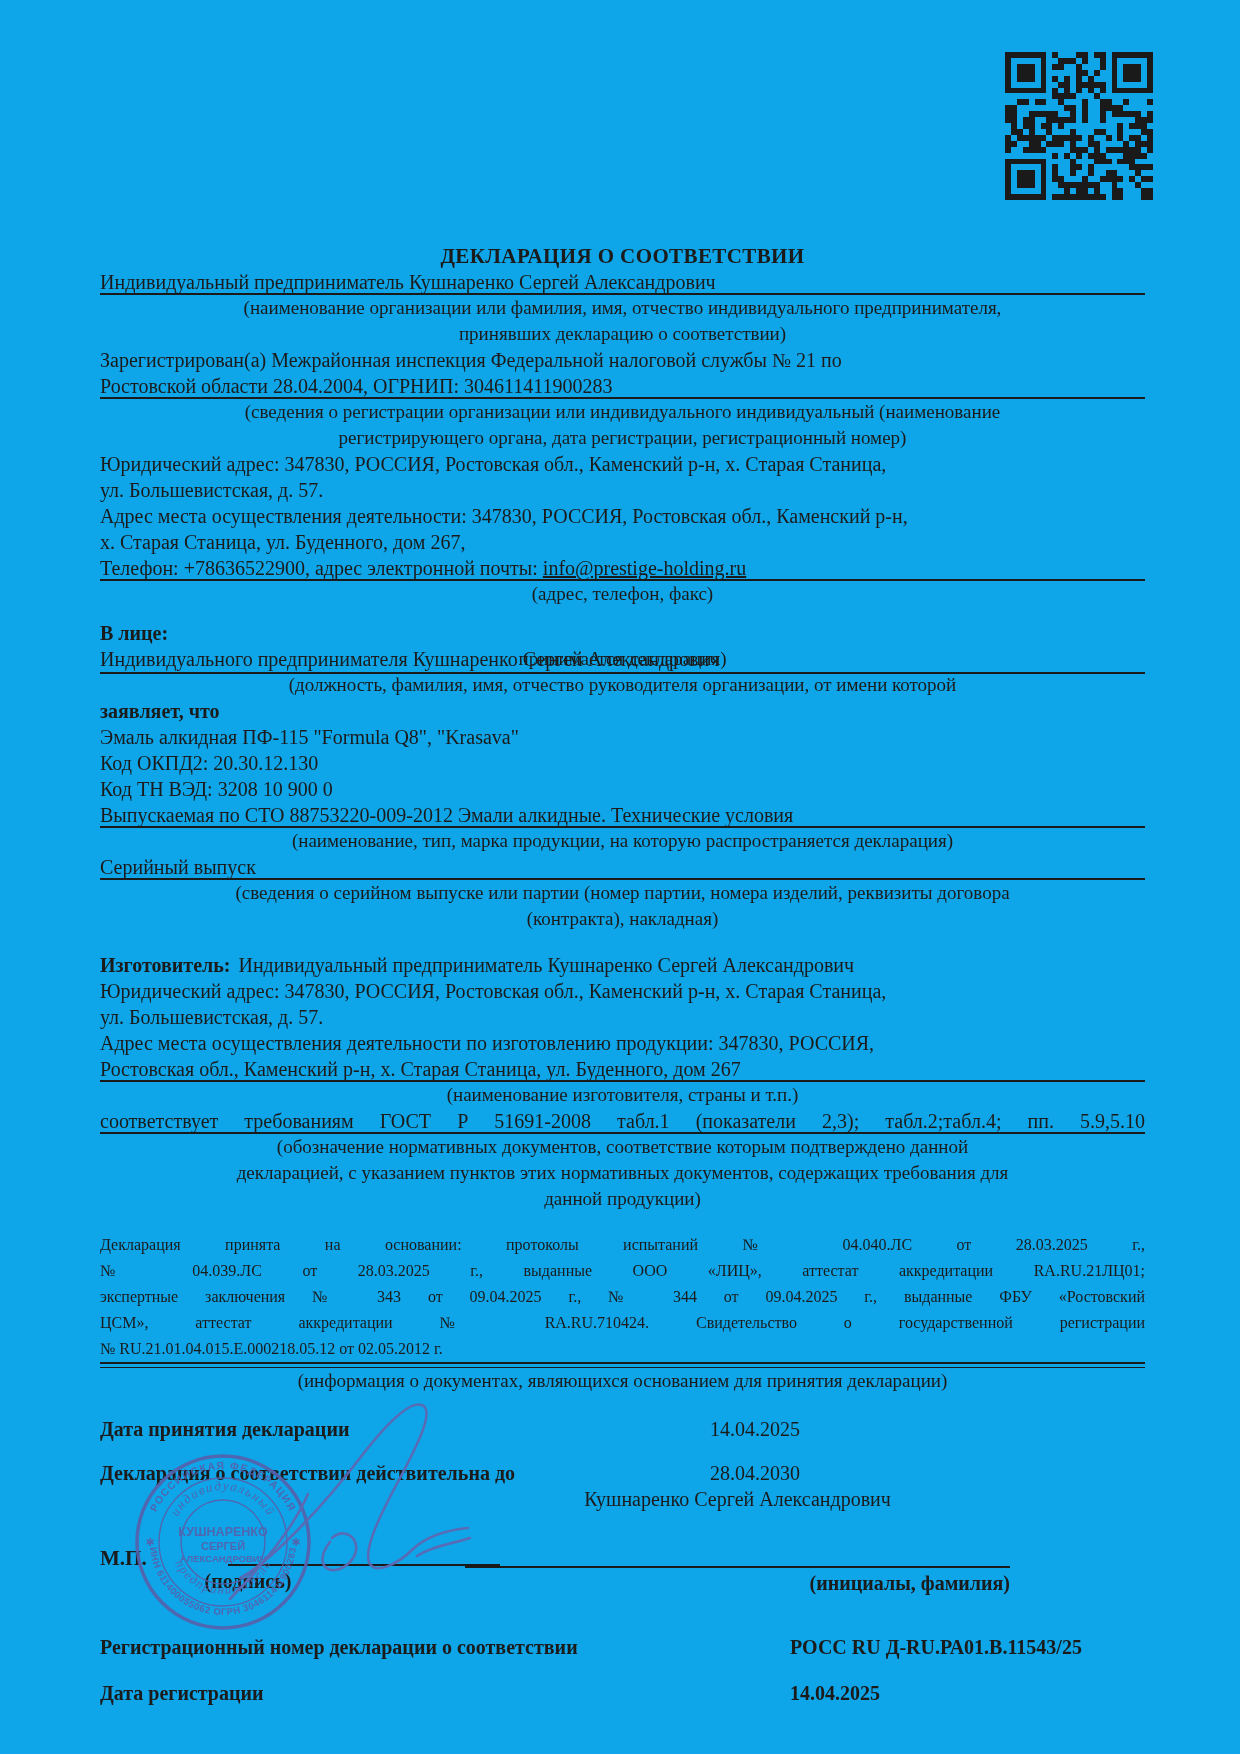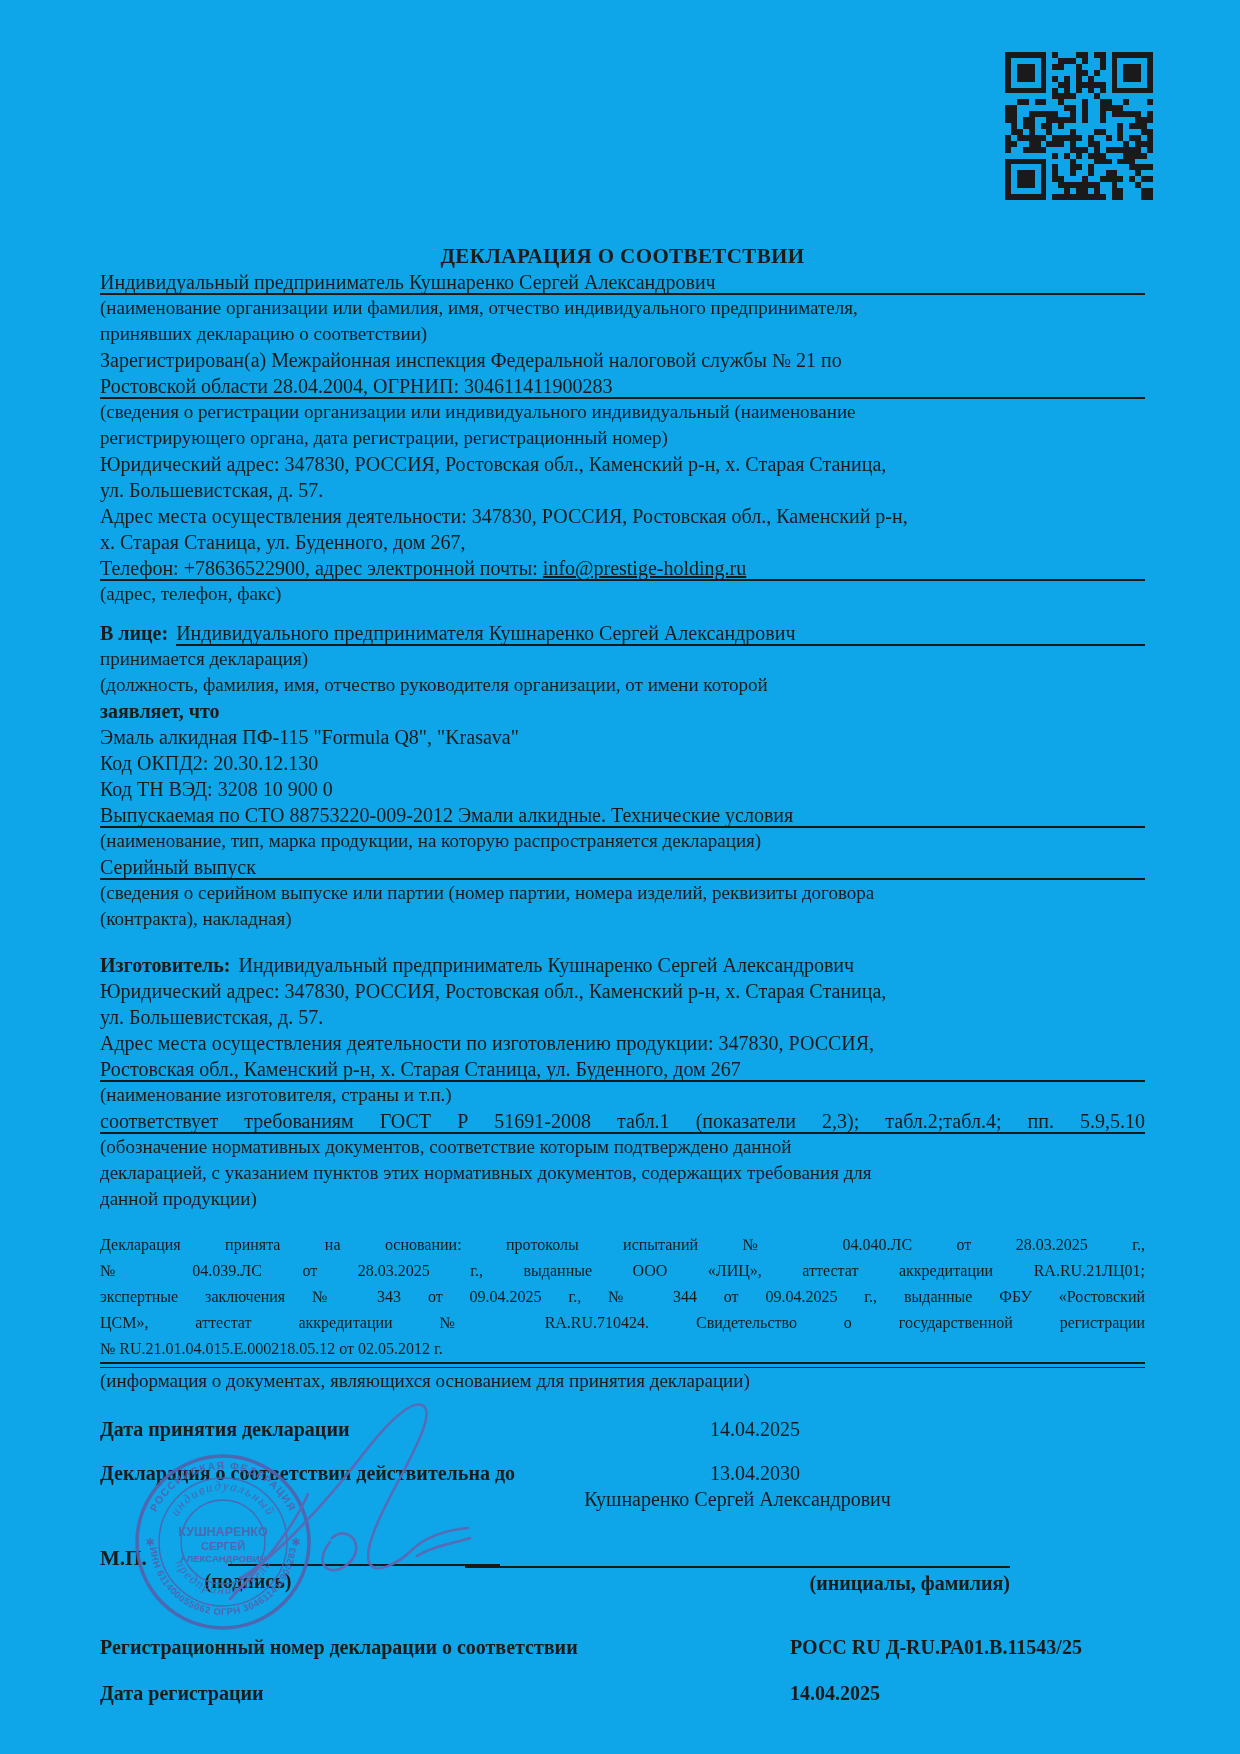--- a/index.html
+++ b/index.html
@@ -1,34 +1,34 @@
 <!DOCTYPE html>
 <html><head>
 <meta charset="utf-8">
 <style>
   html,body{margin:0;padding:0;background:#e8e8e8;}
   .page{position:relative;width:1240px;height:1754px;background:#0ea5e9;margin:0 auto;
         font-family:"Liberation Serif", serif;color:#1b1b1b;overflow:hidden;}
   .content{position:absolute;left:100px;top:243px;width:1045px;}
   .ln{font-size:20px;line-height:26px;height:26px;white-space:nowrap;box-sizing:border-box;}
   .ul{border-bottom:2px solid #1a1a1a;}
-  .cap{text-align:left;font-size:19px;white-space:nowrap;}
+  .cap{text-align:center;font-size:19px;white-space:nowrap;}
   .b{font-weight:bold;}
   .title{font-size:21px;font-weight:bold;text-align:center;letter-spacing:.4px;height:26px;line-height:26px;}
   .flexline{display:flex;}
   .flexline .lbl{font-weight:bold;margin-right:8px;flex:0 0 auto;}
   .flexline .fill{flex:1 1 auto;border-bottom:2px solid #1a1a1a;}
   .flexline.nounder .fill{border-bottom:none;}
   .stretch{text-align:justify;text-align-last:justify;white-space:normal;overflow:hidden;}
   .jln{font-size:16px;line-height:26px;height:26px;white-space:normal;overflow:hidden;
        text-align:justify;text-align-last:justify;box-sizing:border-box;}
   .jln.last{text-align-last:left;}
   .dblrule{height:6px;border-top:2px solid #1a1a1a;border-bottom:1px solid #1a1a1a;box-sizing:border-box;}
   .sp20{height:20px;} .sp22{height:22px;} .sp148{height:148px;}
-  .mt13{margin-top:13px;} .mt18{margin-top:18px;} .mt20{margin-top:20px;}
+  .mt13{margin-top:13px;flex-direction:column;} .mt18{margin-top:18px;} .mt20{margin-top:20px;}
   .kvrow{position:relative;}
   .kv-val{position:absolute;top:0;left:610px;font-weight:normal;}
   .kv-val.far{left:690px;} .kv-val.vb{font-weight:bold;text-align:center;}
   .email{text-decoration:underline;text-decoration-thickness:2px;color:#1b1b1b;}
   .abs{position:absolute;}
   .mp{left:100px;top:1546px;font-size:21px;font-weight:bold;}
   .signline{left:228px;top:1564px;width:272px;border-top:2px solid #1a1a1a;height:0;}
   .signcap{left:178px;top:1570px;width:140px;text-align:center;font-weight:bold;font-size:20px;}
   .nameline{left:465px;top:1566px;width:545px;border-top:2px solid #1a1a1a;height:0;}
   .typedname{left:465px;top:1488px;width:545px;text-align:center;font-size:20px;}
@@ -438,21 +438,21 @@
     <div class="ln cap">(информация о документах, являющихся основанием для принятия декларации)</div>
 
     <div class="sp22"></div>
 
     <div class="ln kvrow">
       <span class="b">Дата принятия декларации</span>
       <span class="kv-val">14.04.2025</span>
     </div>
     <div class="ln kvrow mt18">
       <span class="b">Декларация о соответствии действительна до</span>
-      <span class="kv-val">13.04.2030</span>
+      <span class="kv-val">28.04.2030</span>
     </div>
 
     <div class="sp148"></div>
 
     <div class="ln kvrow">
       <span class="b">Регистрационный номер декларации о соответствии</span>
       <span class="kv-val far vb">РОСС RU Д-RU.РА01.В.11543/25</span>
     </div>
     <div class="ln kvrow mt20">
       <span class="b">Дата регистрации</span>

